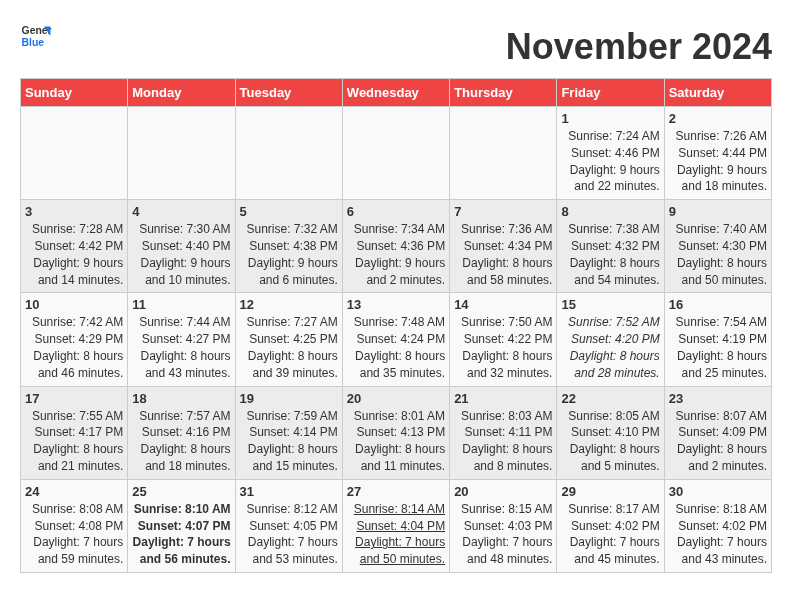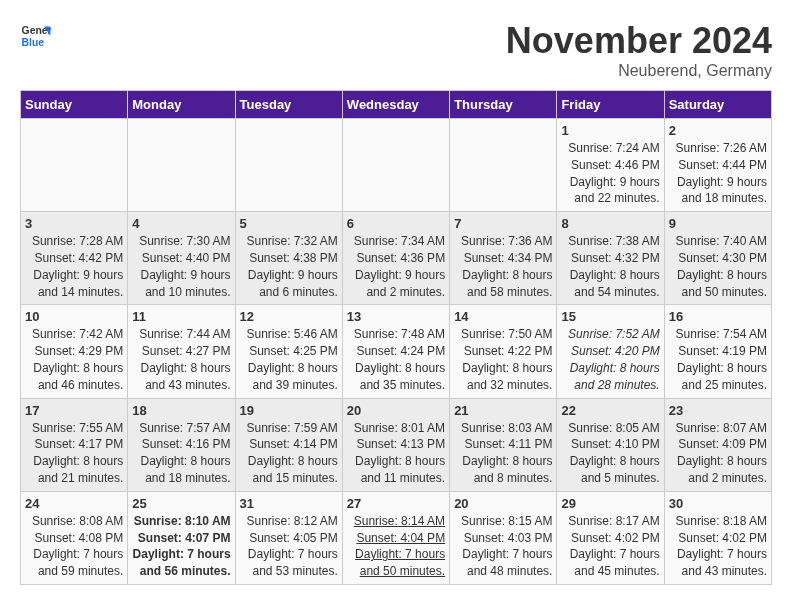--- a/index.html
+++ b/index.html
@@ -25,32 +25,33 @@
       width: 32px;
       height: 32px;
     }
     .title-block {
       text-align: right;
     }
     .month-title {
       font-size: 36px;
       font-weight: bold;
       color: #333;
+      margin-top: 6px;
     }
     .location {
       font-size: 16px;
       color: #555;
     }
     table {
       width: 100%;
       border-collapse: collapse;
       table-layout: fixed;
     }
     thead tr th {
-      background-color: #4c1d95;
+      background-color: #ef4444;
       color: #fff;
       font-size: 13px;
       font-weight: bold;
       padding: 6px 4px;
       text-align: left;
       border: 1px solid #ccc;
     }
     tbody tr td {
       vertical-align: top;
       border: 1px solid #ccc;
@@ -87,21 +88,20 @@
 <div class="header">
   <div class="logo">
     <svg class="logo-icon" viewBox="0 0 40 40">
       <text x="2" y="18" font-size="13" font-weight="bold" fill="#333">General</text>
       <text x="2" y="32" font-size="13" font-weight="bold" fill="#1a73e8">Blue</text>
       <polygon points="30,8 38,8 38,20" fill="#1a73e8"></polygon>
     </svg>
   </div>
   <div class="title-block">
     <div class="month-title">November 2024</div>
-    <div class="location">Neuberend, Germany</div>
   </div>
 </div>
 
 <table>
   <thead>
     <tr>
     <th>Sunday</th>
         <th>Monday</th>
         <th>Tuesday</th>
         <th>Wednesday</th>
@@ -193,21 +193,21 @@
         </td>
         <td>
           <span class="day-number">11</span>
           <div class="day-info" style="white-space: pre-line;">Sunrise: 7:44 AM
 Sunset: 4:27 PM
 Daylight: 8 hours
 and 43 minutes.</div>
         </td>
         <td>
           <span class="day-number">12</span>
-          <div class="day-info" style="white-space: pre-line;">Sunrise: 5:46 AM
+          <div class="day-info" style="white-space: pre-line;">Sunrise: 7:27 AM
 Sunset: 4:25 PM
 Daylight: 8 hours
 and 39 minutes.</div>
         </td>
         <td>
           <span class="day-number">13</span>
           <div class="day-info" style="white-space: pre-line;">Sunrise: 7:48 AM
 Sunset: 4:24 PM
 Daylight: 8 hours
 and 35 minutes.</div>

